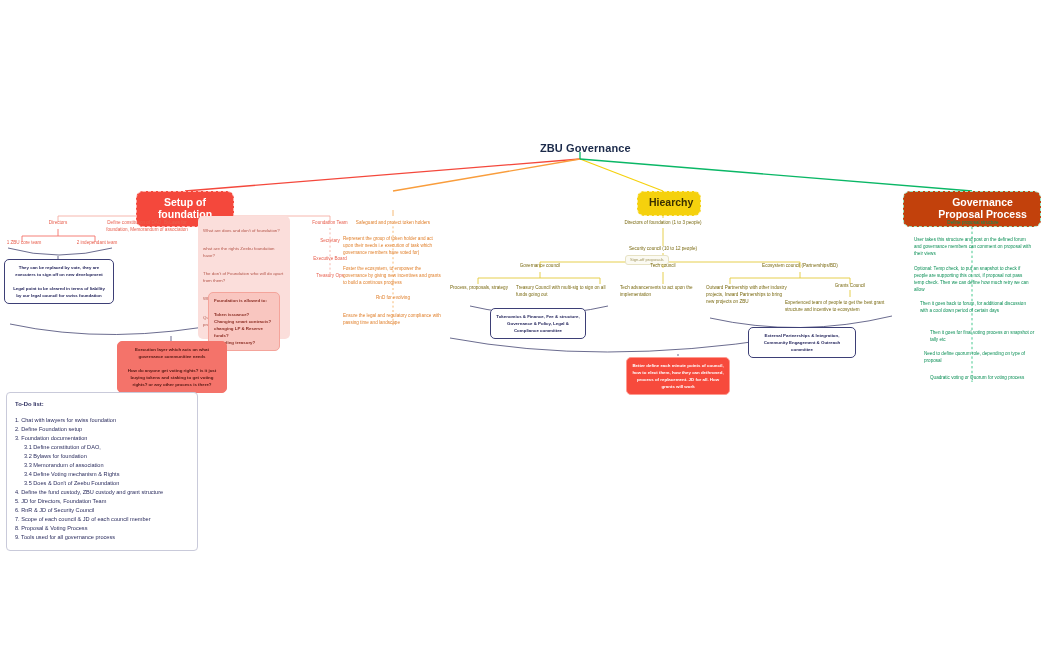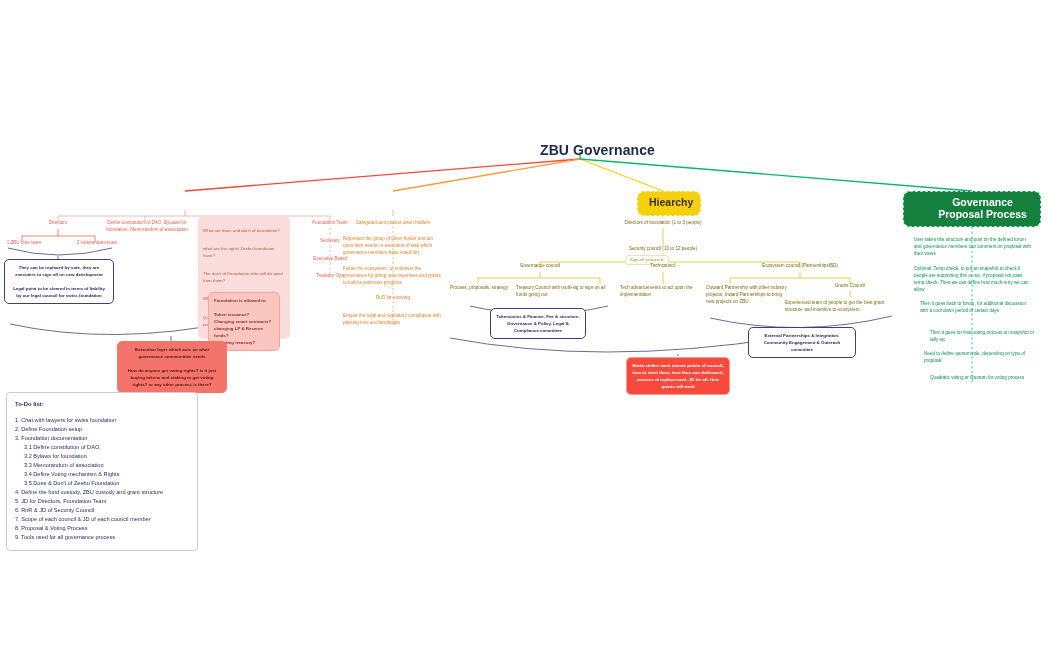--- a/index.html
+++ b/index.html
@@ -21,39 +21,39 @@
     left: 0; top: 0;
     width: 1049px; height: 650px;
     pointer-events: none;
   }
   .node {
     position: absolute;
     white-space: pre-line;
   }
   
   .root-title {
-    font-size: 14px;
+    font-size: 11px;
     font-weight: bold;
     color: #1b2a4a;
     letter-spacing: 0.1px;
   }
   
   .pill {
     border-radius: 7px;
     padding: 5px 11px 6px 11px;
     font-size: 10.5px;
     font-weight: bold;
     color: #ffffff;
     text-align: center;
     line-height: 1.1;
   }
   .pill.red    { background: #f4483c; border: 1.2px dashed #ffb3ad; }
   .pill.orange { background: #f99d3c; border: 1.2px dashed #ffd9ab; }
   .pill.yellow { background: #f5d10d; color: #3a3000; border: 1.2px dashed #fdefa0; }
-  .pill.green  { background: #15803d; border: 1.2px dashed #9be6c3; padding-left: 32px; }
+  .pill.green  { background: #c2410c; border: 1.2px dashed #9be6c3; padding-left: 32px; }
 
   
   .leaf {
     font-size: 4.6px;
     line-height: 1.55;
     text-align: center;
   }
   .leaf.red    { color: #e8604f; }
   .leaf.orange { color: #e07f2a; }
   .leaf.yellow { color: #7a6a12; }
@@ -184,20 +184,21 @@
 
     <path d="M450 338 Q600 366 780 338" stroke="#2b2d5e" stroke-width="0.7" fill="none"></path>
     <path d="M678 354 L678 356" stroke="#2b2d5e" stroke-width="0.7" fill="none"></path>
 
     <path d="M972 210 L972 216" stroke="#49c98f" stroke-width="1" fill="none"></path>
     <path d="M972 222 L972 382" stroke="#49c98f" stroke-width="1" stroke-dasharray="2.4,2.4" fill="none"></path>
   </svg>
 
   <div class="node root-title" style="left:540px; top:142px;">ZBU Governance</div>
 
+  <div class="node pill red" style="left:136px; top:191px; width:98px;">Setup of foundation</div>
 
   <div class="node leaf red" style="left:28px; top:219px; width:60px;">Directors</div>
   <div class="node leaf red" style="left:0px; top:239px; width:48px;">1 ZBU core team</div>
   <div class="node leaf red" style="left:70px; top:239px; width:54px;">2 independant team</div>
 
   <div class="node box navy" style="left:4px; top:259px; width:110px;">They can be replaced by vote, they are executers to sign off on new development
 
 Legal point to be cleared in terms of liability by our legal council for swiss foundation</div>
 
   <div class="node leaf red" style="left:103px; top:219px; width:88px;">Define constitution of DAO, ByLaws for foundation, Memorandum of association</div>

